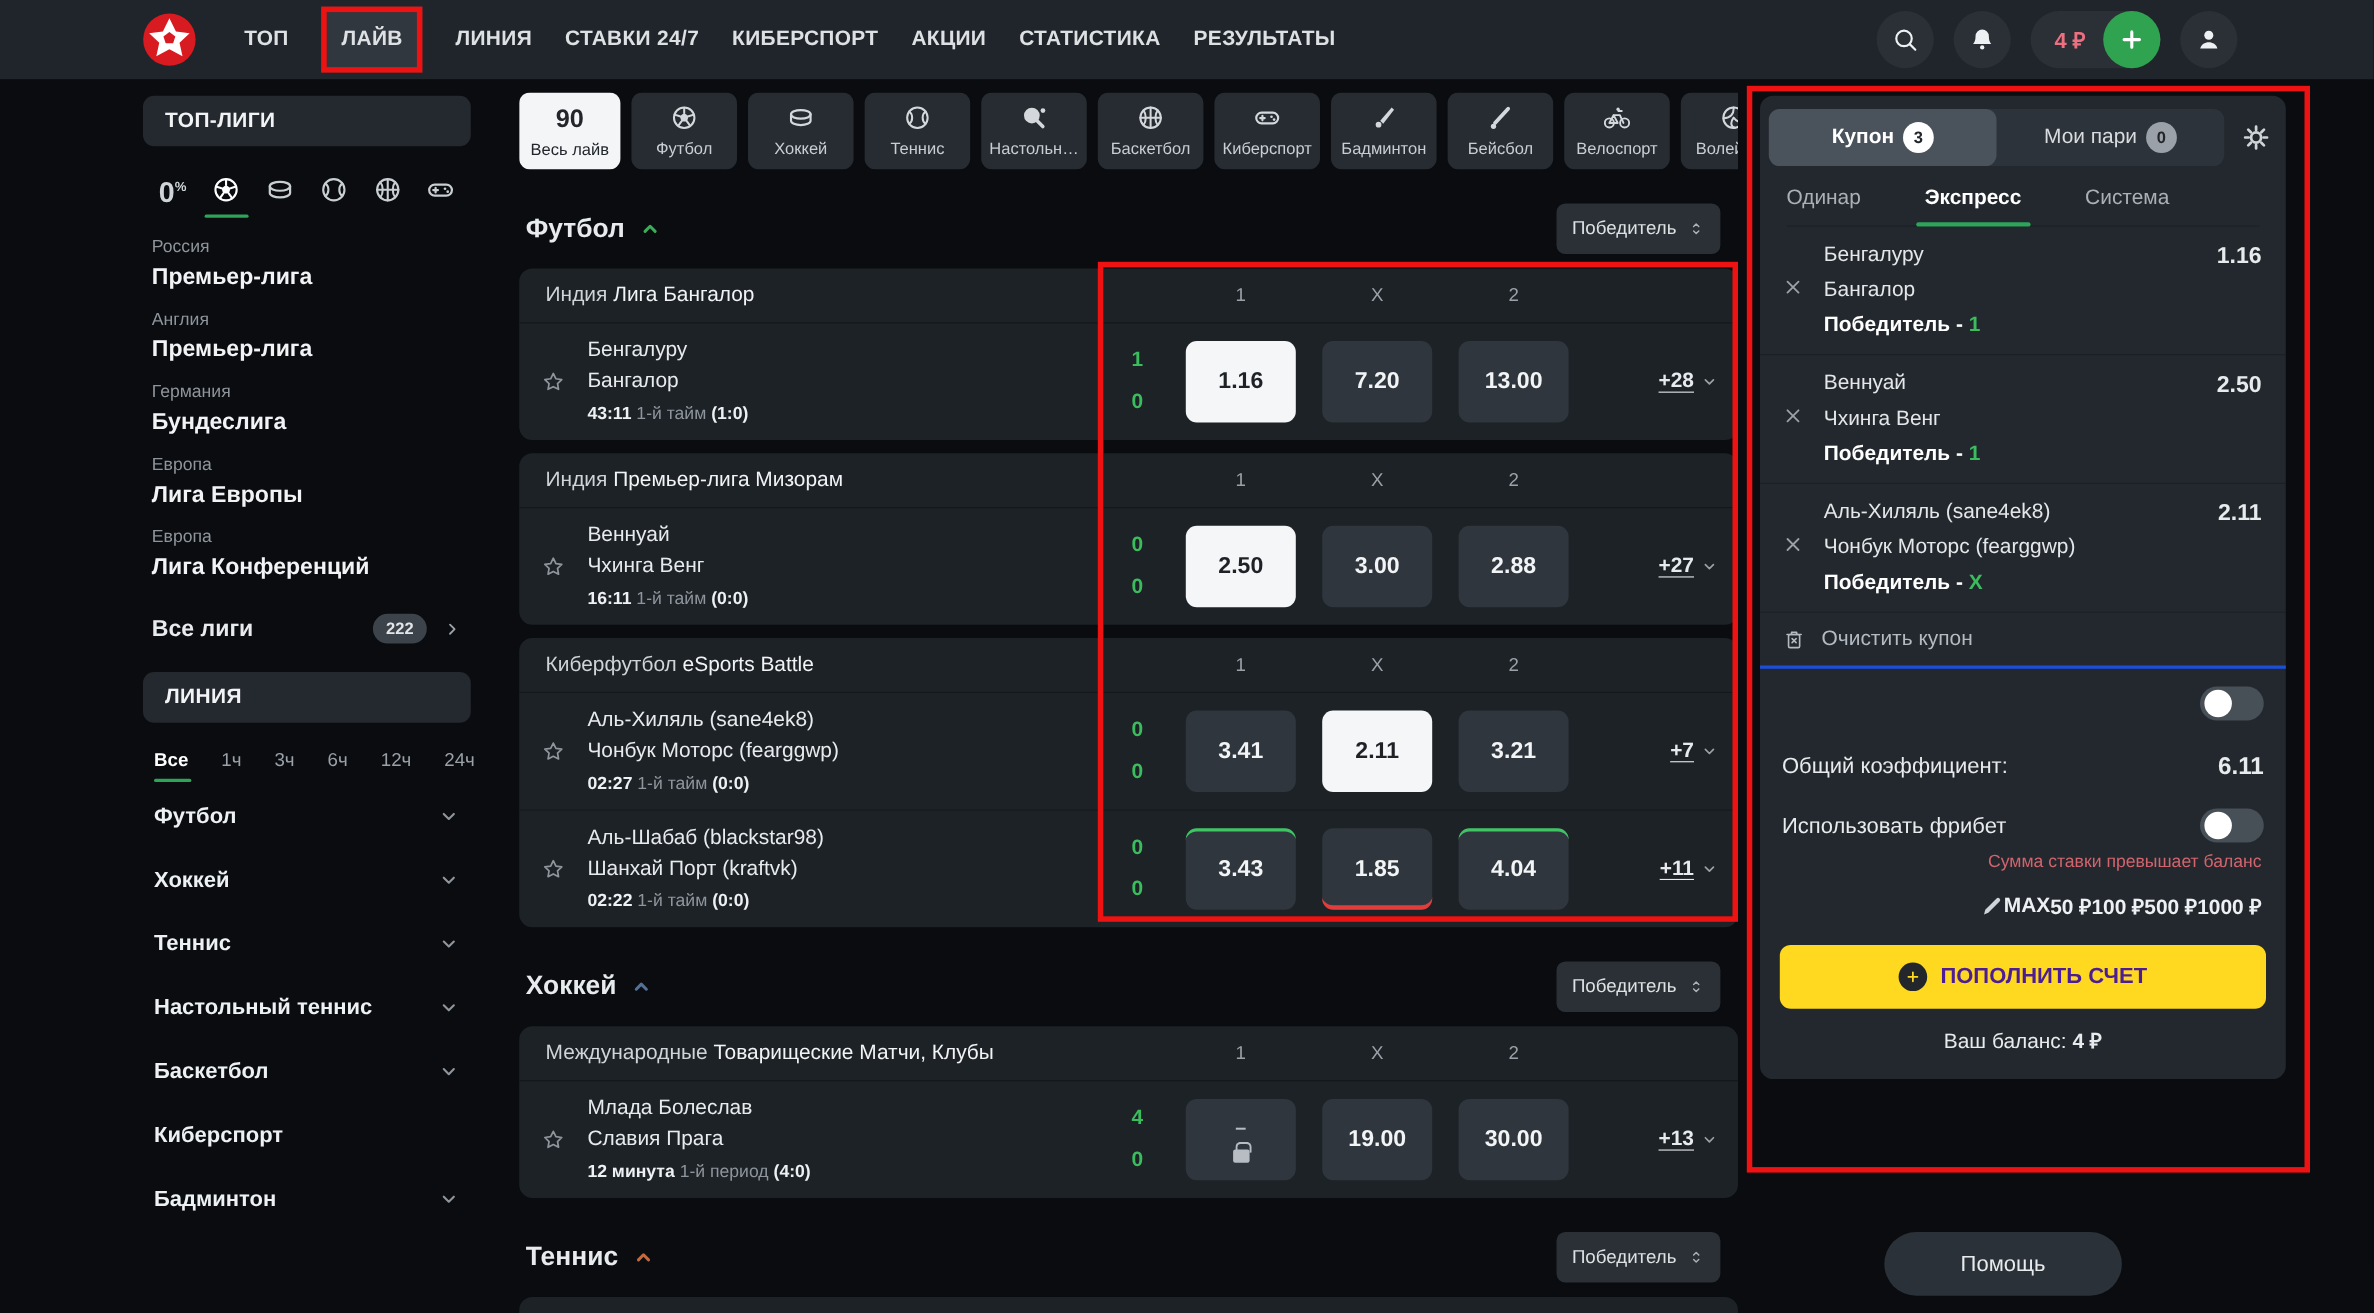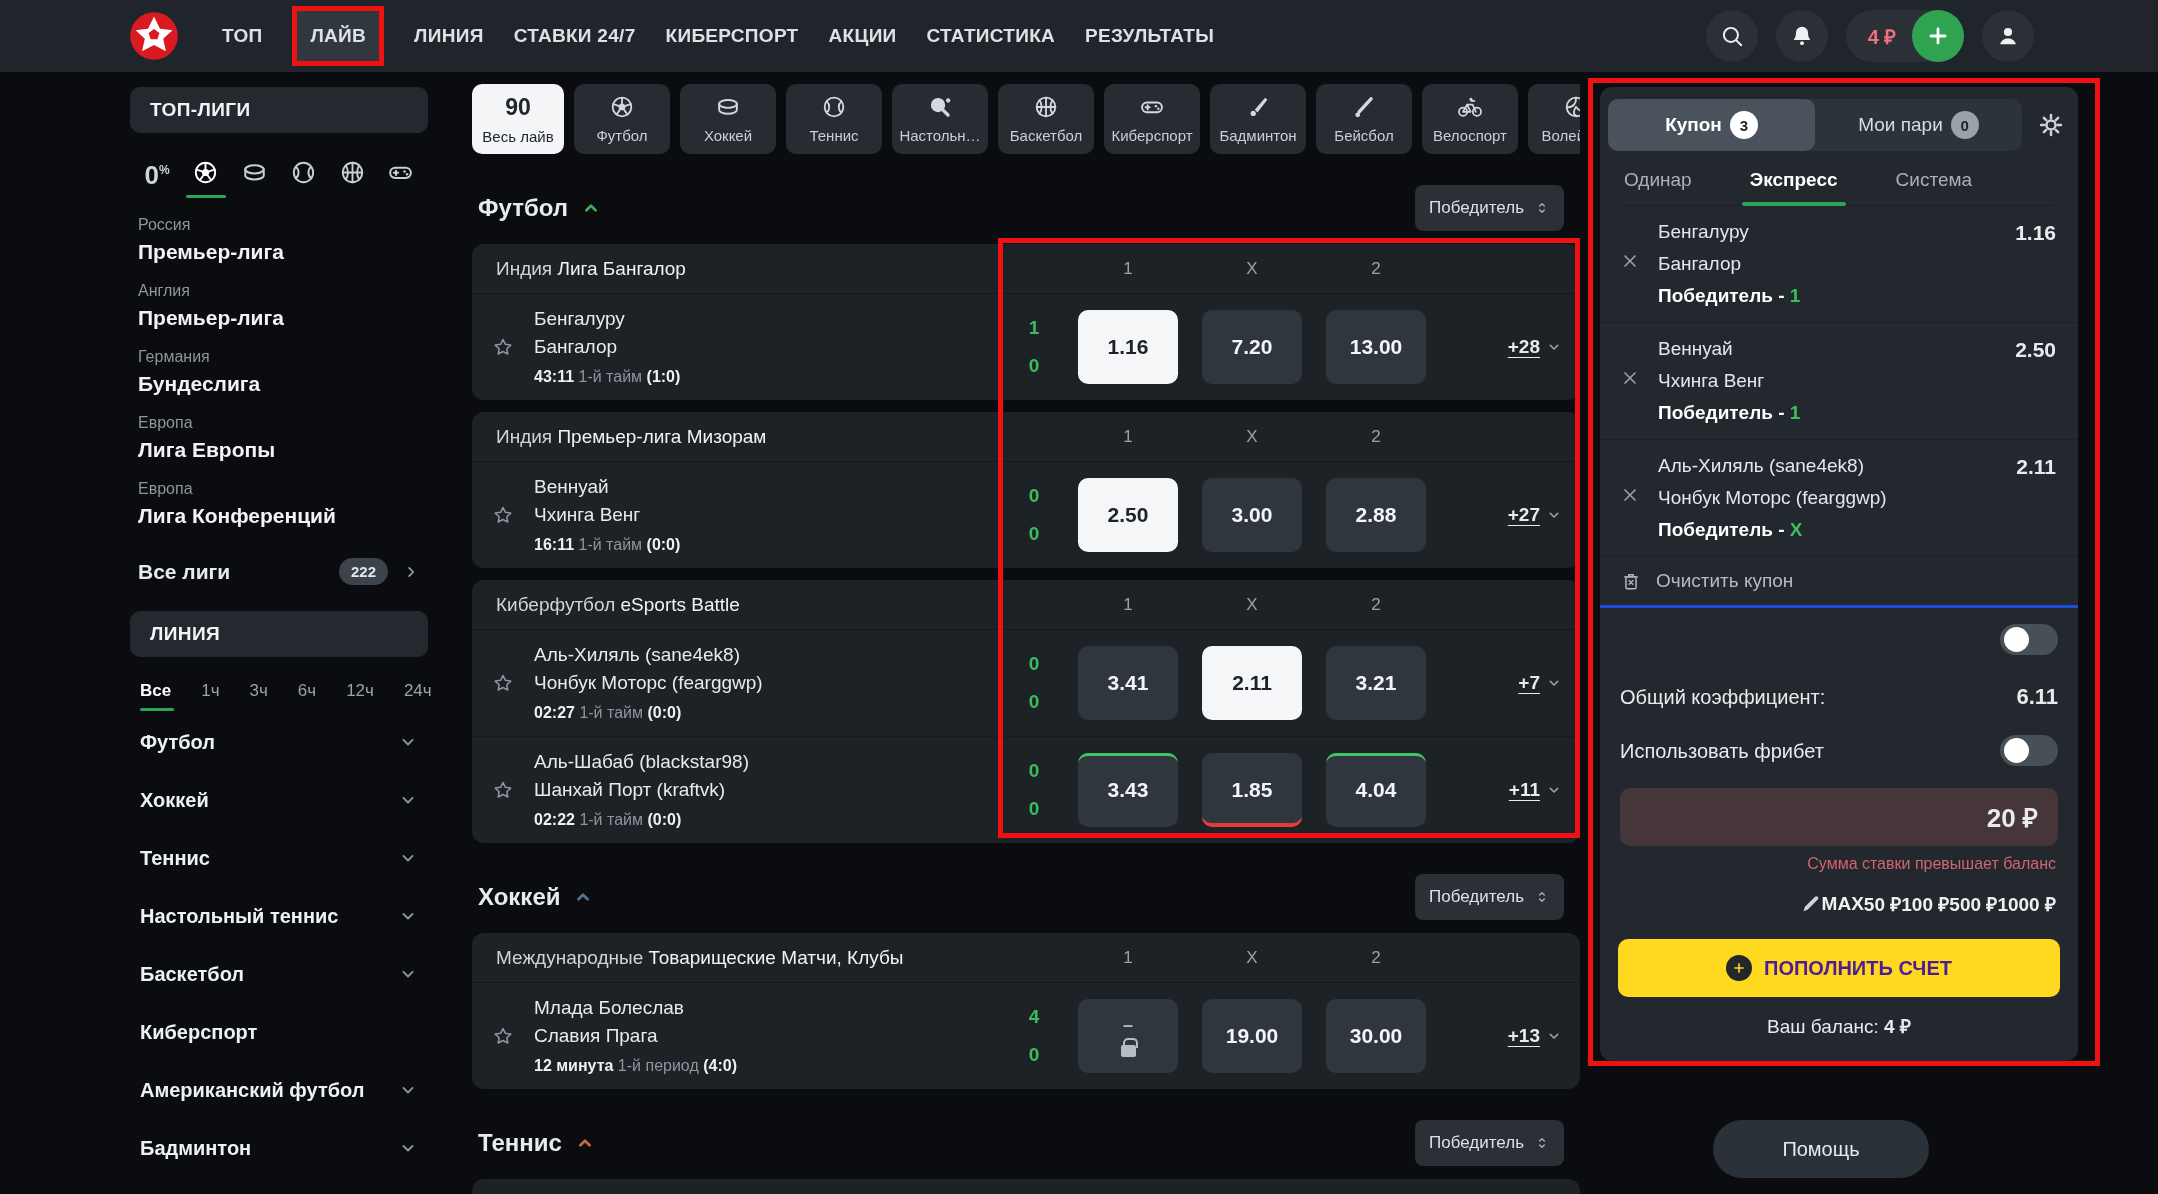--- a/index.html
+++ b/index.html
@@ -364,28 +364,20 @@
             <path d="M6.5 9.5l5.5 5.5 5.5-5.5"></path>
           </svg>
         </span>
       </div>
 
       <div class="ss-item">
         <span class="ss-label">Киберспорт</span>
 
       </div>
 
-      <div class="ss-item">
-        <span class="ss-label">Американский футбол</span>
-        <span class="icon ss-chev">
-          <svg viewBox="0 0 24 24" fill="none" stroke="currentColor" stroke-width="2.3" stroke-linecap="round" stroke-linejoin="round">
-            <path d="M6.5 9.5l5.5 5.5 5.5-5.5"></path>
-          </svg>
-        </span>
-      </div>
 
       <div class="ss-item">
         <span class="ss-label">Бадминтон</span>
         <span class="icon ss-chev">
           <svg viewBox="0 0 24 24" fill="none" stroke="currentColor" stroke-width="2.3" stroke-linecap="round" stroke-linejoin="round">
             <path d="M6.5 9.5l5.5 5.5 5.5-5.5"></path>
           </svg>
         </span>
       </div>
     </div>
@@ -1005,21 +997,20 @@
   <div class="bs-row bs-total">
     <span class="bs-label">Общий коэффициент:</span>
     <span class="total-val">6.11</span>
   </div>
 
   <div class="bs-row bs-freebet">
     <span class="bs-label">Использовать фрибет</span>
     <div class="toggle"></div>
   </div>
 
-  <div class="stake">20 ₽</div>
   <div class="stake-error">Сумма ставки превышает баланс</div>
 
   <div class="quick">
     <span class="icon">
         <svg viewBox="0 0 24 24" fill="currentColor">
           <path d="M4 20l1.2-4.6L16.4 4.2a2.1 2.1 0 0 1 3 3L8.2 18.4Z"></path>
         </svg>
       </span>
 
       <span class="quick-item">MAX</span>

